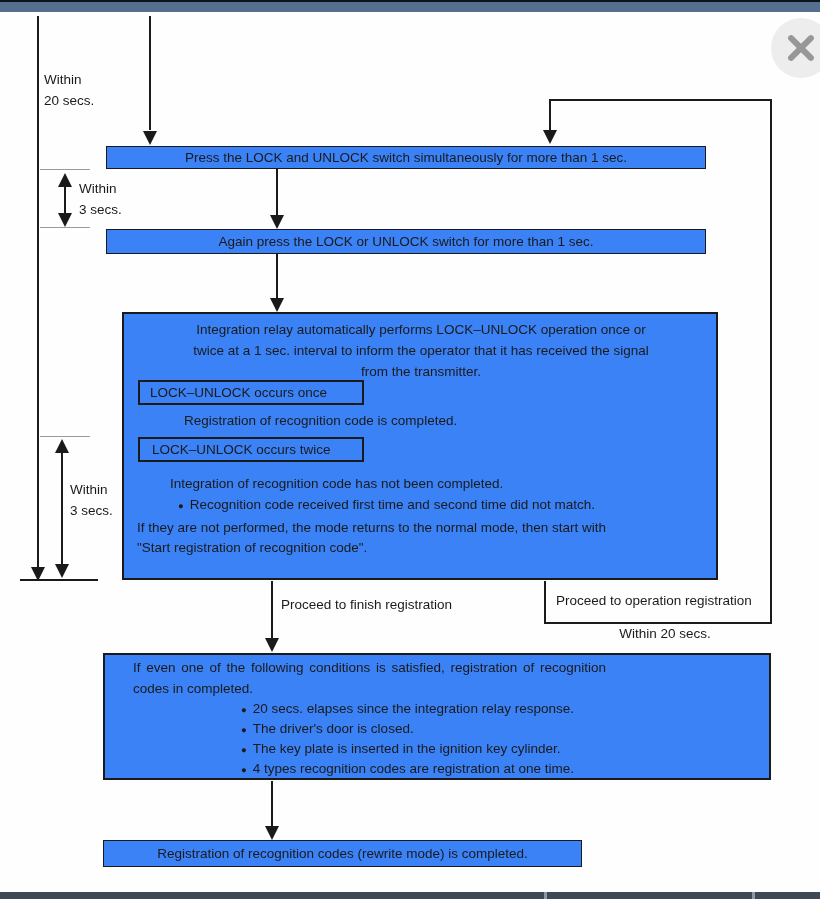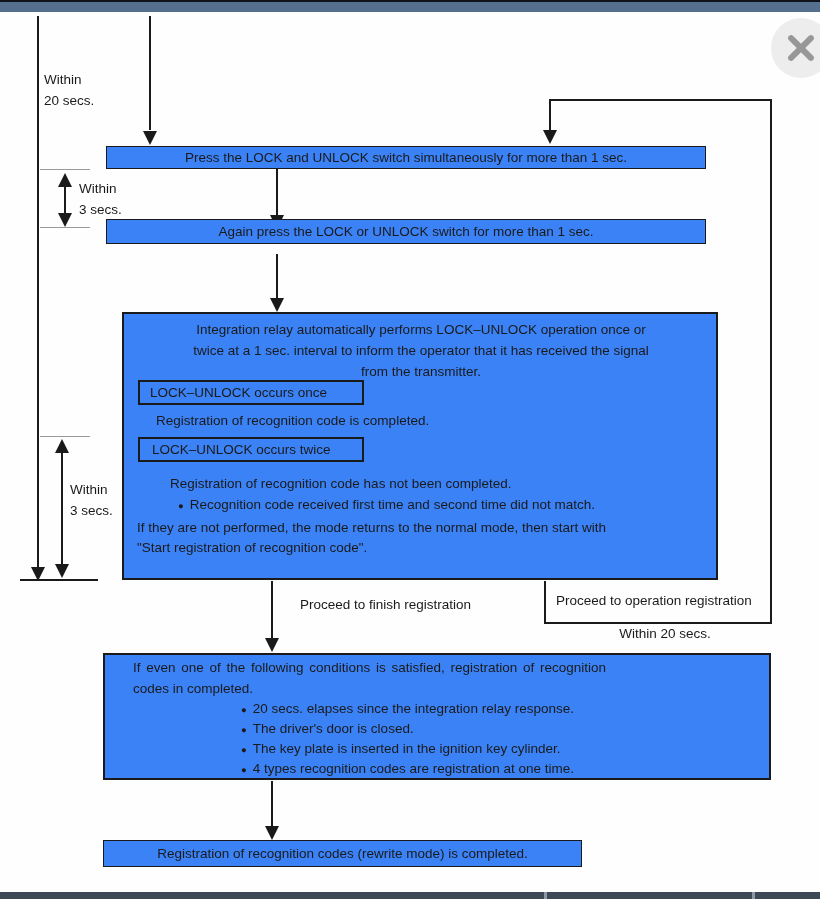--- a/index.html
+++ b/index.html
@@ -83,52 +83,52 @@
   <div class="vl" style="left:544px;top:581px;height:42px;"></div>
   <div class="hl" style="left:544px;top:622px;width:228px;"></div>
 
   <div class="fbox" style="left:106px;top:146px;width:600px;height:23px;border-width:1.5px;">
     <span>Press the LOCK and UNLOCK switch simultaneously for more than 1 sec.</span>
   </div>
 
   <div class="vl" style="left:276px;top:169px;height:46px;"></div>
   <div class="ah-down" style="left:270px;top:215px;"></div>
 
-  <div class="fbox" style="left:106px;top:219px;width:600px;height:25px;border-width:1.5px;">
+  <div class="fbox" style="left:106px;top:229px;width:600px;height:25px;border-width:1.5px;">
     <span>Again press the LOCK or UNLOCK switch for more than 1 sec.</span>
   </div>
 
   <div class="vl" style="left:276px;top:254px;height:44px;"></div>
   <div class="ah-down" style="left:270px;top:298px;"></div>
 
   <div class="fbox" style="left:122px;top:312px;width:596px;height:268px;display:block;">
     <div class="abs" style="left:14px;top:5px;width:566px;">
       <div class="line21">Integration relay automatically performs LOCK–UNLOCK operation once or</div>
       <div class="line21">twice at a 1 sec. interval to inform the operator that it has received the signal</div>
       <div class="line21">from the transmitter.</div>
     </div>
     <div class="fbox fbox-left" style="left:14px;top:66px;width:226px;height:25px;">
       <span>LOCK–UNLOCK occurs once</span>
     </div>
-    <div class="txt" style="left:32px;top:99px;">Registration of recognition code is completed.</div>
+    <div class="txt" style="left:60px;top:99px;">Registration of recognition code is completed.</div>
     <div class="fbox fbox-left" style="left:14px;top:123px;width:226px;height:25px;padding-left:12px;">
       <span>LOCK–UNLOCK occurs twice</span>
     </div>
-    <div class="txt" style="left:46px;top:162px;">Registration of recognition code has not been completed.</div>
+    <div class="txt" style="left:46px;top:162px;">Integration of recognition code has not been completed.</div>
     <div class="bullet-row" style="left:54px;top:183px;">
       <span class="bullet-dot">●</span>
       <span>Recognition code received first time and second time did not match.</span>
     </div>
     <div class="txt" style="left:13px;top:206px;">If they are not performed, the mode returns to the normal mode, then start with</div>
     <div class="txt" style="left:13px;top:226px;">"Start registration of recognition code".</div>
   </div>
 
   <div class="vl" style="left:271px;top:581px;height:57px;"></div>
   <div class="ah-down" style="left:265px;top:638px;"></div>
-  <div class="txt" style="left:281px;top:597px;margin-left:19px;">Proceed to finish registration</div>
+  <div class="txt" style="left:281px;top:597px;">Proceed to finish registration</div>
 
   <div class="txt" style="left:556px;top:593px;">Proceed to operation registration</div>
   <div class="txt" style="left:575px;top:626px;width:180px;text-align:center;">Within 20 secs.</div>
 
   <div class="fbox" style="left:103px;top:653px;width:668px;height:127px;display:block;">
     <div class="txt wspace" style="left:28px;top:5px;">If even one of the following conditions is satisfied, registration of recognition</div>
     <div class="txt" style="left:28px;top:26px;">codes in completed.</div>
     <div class="bullet-row" style="left:136px;top:46px;">
       <span class="bullet-dot">●</span>
       <span>20 secs. elapses since the integration relay response.</span>

